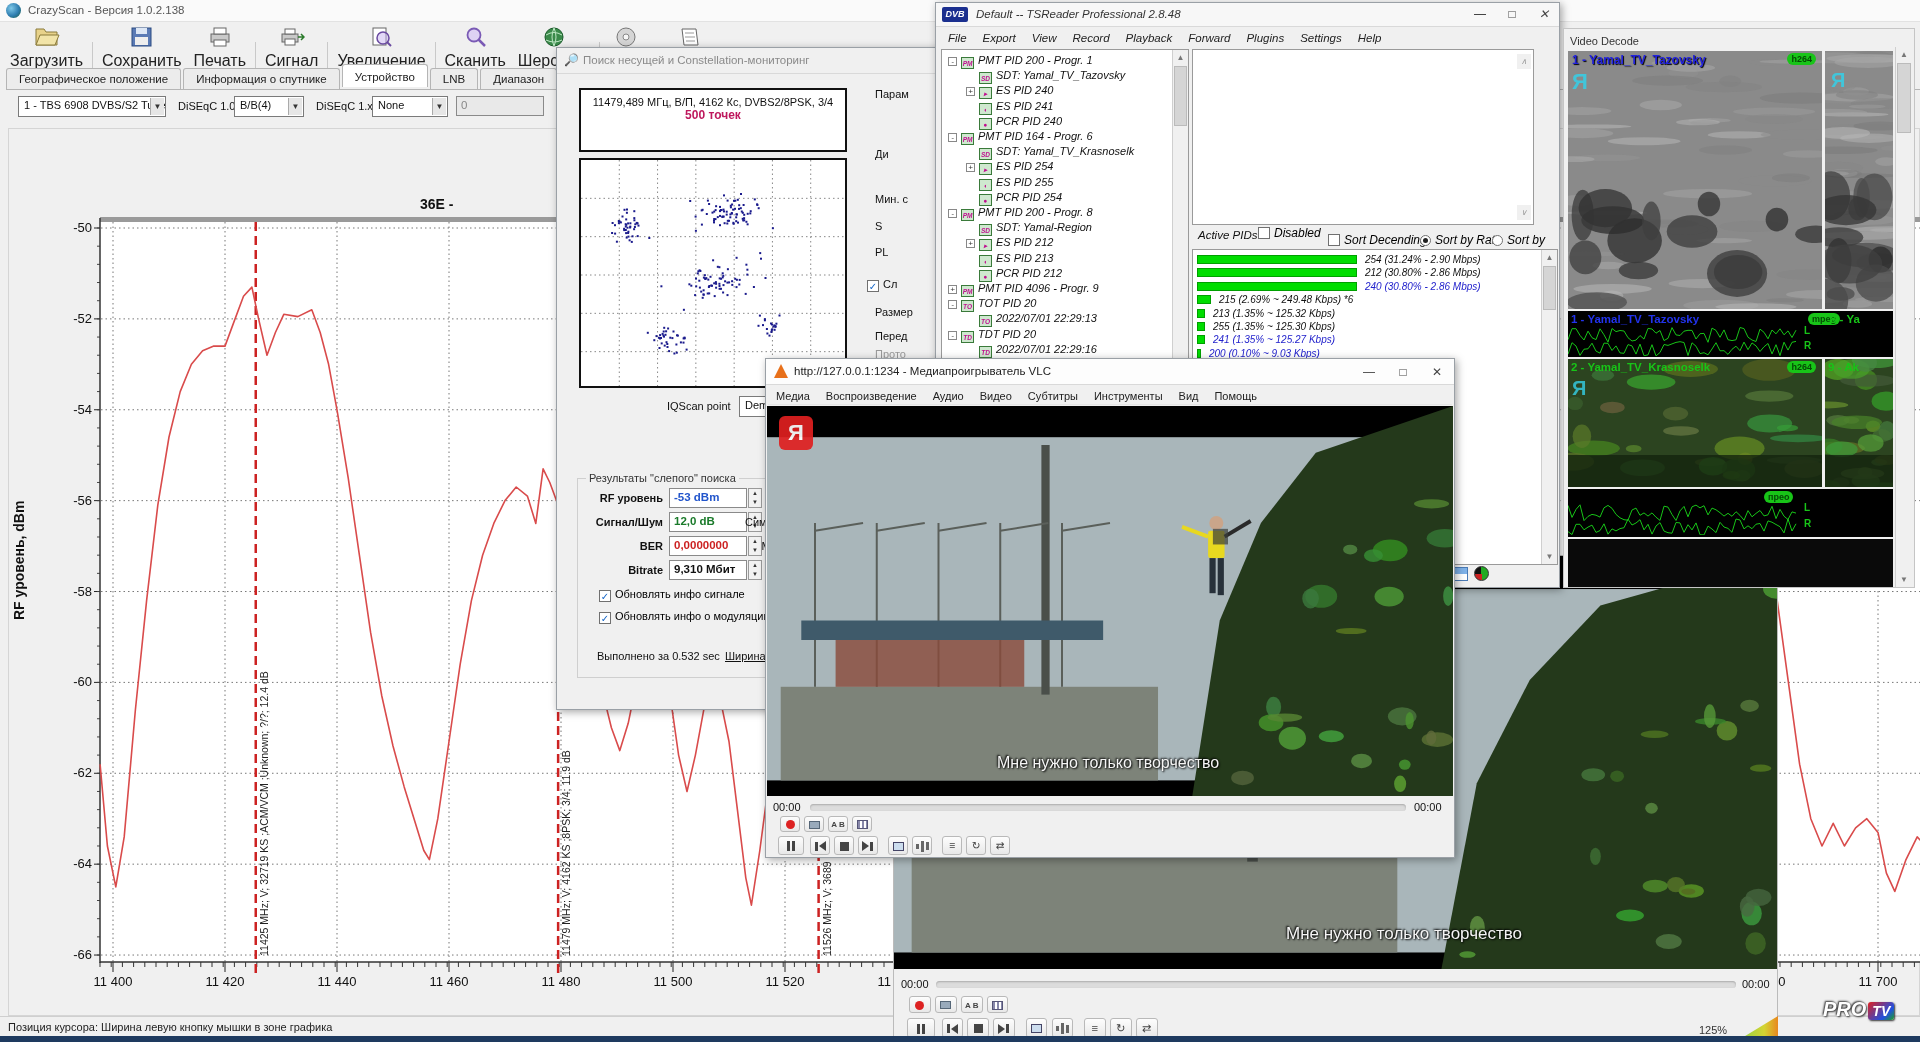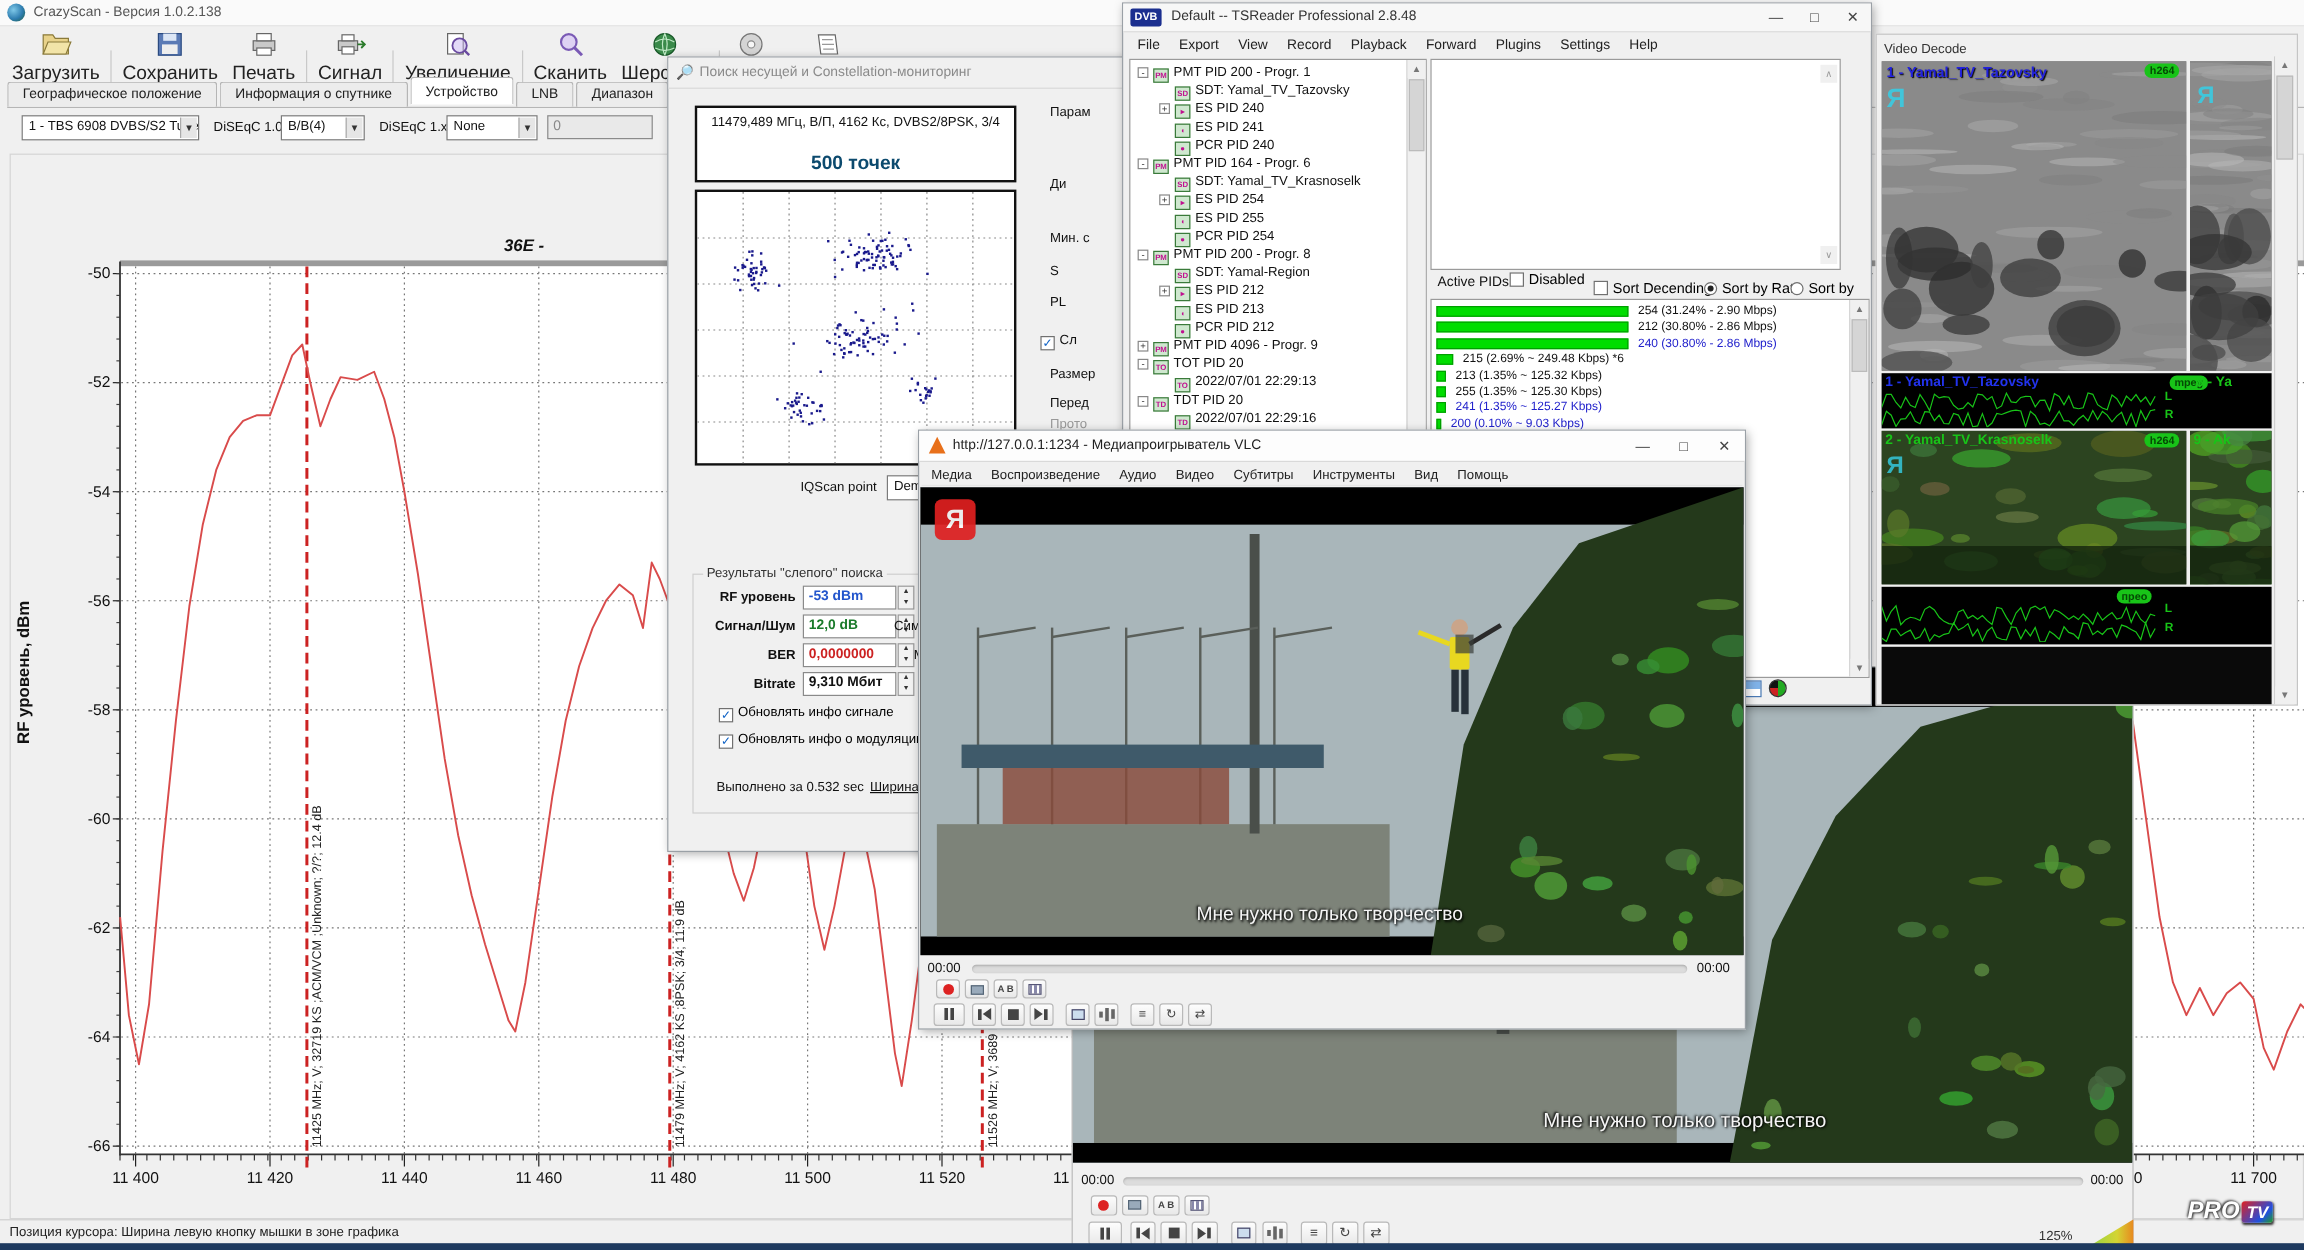--- a/index.html
+++ b/index.html
@@ -84,21 +84,21 @@
   <div class="abs" id="cs-tabs" style="left:6px;top:66px;height:24px;border-bottom:1px solid #b5b5b5;width:1914px;"><span class="tab">Географическое положение</span><span class="tab">Информация о спутнике</span><span class="tab active">Устройство</span><span class="tab">LNB</span><span class="tab">Диапазон</span><span class="tab">Стиль</span></div>
 
   <div class="combo" style="left:18px;top:96px;width:148px;"><span>1 - TBS 6908 DVBS/S2 Tuner 1</span><span class="arr">▼</span></div>
   <span class="lbl" style="left:178px;top:100px;">DiSEqC 1.0:</span>
   <div class="combo" style="left:234px;top:96px;width:70px;"><span>B/B(4)</span><span class="arr">▼</span></div>
   <span class="lbl" style="left:316px;top:100px;">DiSEqC 1.x:</span>
   <div class="combo" style="left:372px;top:96px;width:76px;"><span>None</span><span class="arr">▼</span></div>
   <div class="fld" style="left:456px;top:96px;width:88px;color:#888;background:#e9e9e9;"><span>0</span></div>
 
   <div class="abs" style="left:8px;top:128px;width:1912px;height:888px;background:#f0f0f0;border:1px solid #d5d5d5;"></div>
-  <div class="abs" style="left:420px;top:196px;width:140px;font-size:14px;font-weight:bold;color:#111;font-style:italic;"><span>36E -</span></div>
+  <div class="abs" style="left:420px;top:196px;width:140px;font-size:14px;font-weight:bold;color:#111;"><span>36E -</span></div>
   <svg id="spectrum-svg" class="abs" style="left:0;top:0;" width="1920" height="1042">
       <rect x="100" y="217" width="1820" height="5" fill="#9a9a9a"></rect>
       <rect x="100" y="222" width="1820" height="740" fill="#ffffff"></rect>
       <line x1="101" y1="228" x2="1920" y2="228" stroke="#777" stroke-width="1" stroke-dasharray="1.5,3"></line>
       <text x="92" y="232" font-size="13" text-anchor="end" fill="#111" font-family="Liberation Sans,sans-serif">-50</text>
       <line x1="94" y1="228" x2="100" y2="228" stroke="#222"></line>
       <line x1="101" y1="318.88" x2="1920" y2="318.88" stroke="#777" stroke-width="1" stroke-dasharray="1.5,3"></line>
       <text x="92" y="322.88" font-size="13" text-anchor="end" fill="#111" font-family="Liberation Sans,sans-serif">-52</text>
       <line x1="94" y1="318.88" x2="100" y2="318.88" stroke="#222"></line>
       <line x1="101" y1="409.76" x2="1920" y2="409.76" stroke="#777" stroke-width="1" stroke-dasharray="1.5,3"></line>
@@ -458,21 +458,21 @@
 </div>
 
 <div class="win" id="dialog" style="left:556px;top:47px;width:384px;height:663px;z-index:20;overflow:hidden;">
   <div class="titlebar" style="background:#f0f0f0;height:26px;">
     <span class="abs" style="left:7px;top:5px;font-size:12px;color:#7a5ab5;">🔎</span>
     <span class="abs" style="left:26px;top:6px;color:#8a8a8a;font-size:11.5px;">Поиск несущей и Constellation-мониторинг</span>
   </div>
 
   <div class="abs" style="left:22px;top:40px;width:268px;height:64px;border:2px solid #111;background:#fff;text-align:center;">
     <div style="font-size:11px;margin-top:6px;color:#111;">11479,489 МГц, В/П, 4162 Кс, DVBS2/8PSK, 3/4</div>
-    <div style="font-size:16px;font-weight:bold;margin-top:20px;color:#0c4a6e;">500 точек</div>
+    <div style="font-size:12px;font-weight:bold;margin-top:0;color:#be185d;">500 точек</div>
   </div>
 
   <svg id="constellation-svg" class="abs" width="268" height="230" style="left:22px;top:110px;border:2px solid #111;background:#fff;">
       <line x1="38.285714285714285" y1="0" x2="38.285714285714285" y2="230" stroke="#888" stroke-dasharray="1.5,3"></line>
       <line x1="76.57142857142857" y1="0" x2="76.57142857142857" y2="230" stroke="#888" stroke-dasharray="1.5,3"></line>
       <line x1="114.85714285714286" y1="0" x2="114.85714285714286" y2="230" stroke="#888" stroke-dasharray="1.5,3"></line>
       <line x1="153.14285714285714" y1="0" x2="153.14285714285714" y2="230" stroke="#888" stroke-dasharray="1.5,3"></line>
       <line x1="191.42857142857142" y1="0" x2="191.42857142857142" y2="230" stroke="#888" stroke-dasharray="1.5,3"></line>
       <line x1="229.71428571428572" y1="0" x2="229.71428571428572" y2="230" stroke="#888" stroke-dasharray="1.5,3"></line>
       <line x1="0" y1="38.333333333333336" x2="268" y2="38.333333333333336" stroke="#888" stroke-dasharray="1.5,3"></line>
@@ -781,21 +781,21 @@
       <span class="lbl" style="left: 318px; top: 198px;">PL</span>
       <span class="lbl" style="left: 310px; top: 230px;"><span class="chk">✓</span><span>Сл</span></span>
       <span class="lbl" style="left: 318px; top: 258px;">Размер</span>
       <span class="lbl" style="left: 318px; top: 282px;">Перед</span>
       <span class="lbl" style="left: 318px; top: 300px; color: rgb(153, 153, 153);">Прото</span>
       <span class="abs" style="left: 320px; top: 312px; width: 60px; height: 18px; background: rgb(227, 227, 227); border: 1px solid rgb(154, 154, 154); font-size: 11px; color: rgb(119, 119, 119); text-align: left; padding: 1px 4px;">TCP</span>
       <span class="abs" style="left: 320px; top: 342px; width: 60px; height: 18px; background: rgb(227, 227, 227); border: 1px solid rgb(154, 154, 154); font-size: 11px; color: rgb(119, 119, 119); text-align: left; padding: 1px 4px;">TSRe</span>
     </div>
 </div>
 
-<div class="win" id="tsreader" style="left:935px;top:2px;width:625px;height:586px;z-index:30;">
+<div class="win" id="tsreader" style="left:935px;top:2px;width:625px;height:586px;z-index:30;font-style:italic;">
   <div class="titlebar">
     <span class="abs" style="left:6px;top:4px;width:26px;height:15px;background:#1b2f8f;color:#fff;font-size:9px;font-weight:bold;text-align:center;line-height:15px;border-radius:2px;">DVB</span>
     <span class="abs" style="left:40px;top:5px;">Default -- TSReader Professional 2.8.48</span>
     <span class="wbtn" style="right:64px;">—</span>
     <span class="wbtn" style="right:32px;">□</span>
     <span class="wbtn" style="right:0;">✕</span>
   </div>
   <div class="abs" id="ts-menu" style="left:4px;top:25px;height:20px;white-space:nowrap;"><span class="menu-item">File</span><span class="menu-item">Export</span><span class="menu-item">View</span><span class="menu-item">Record</span><span class="menu-item">Playback</span><span class="menu-item">Forward</span><span class="menu-item">Plugins</span><span class="menu-item">Settings</span><span class="menu-item">Help</span></div>
 
   <div class="abs" style="left:5px;top:46px;width:248px;height:534px;background:#fff;border:1px solid #9a9a9a;overflow:hidden;">

